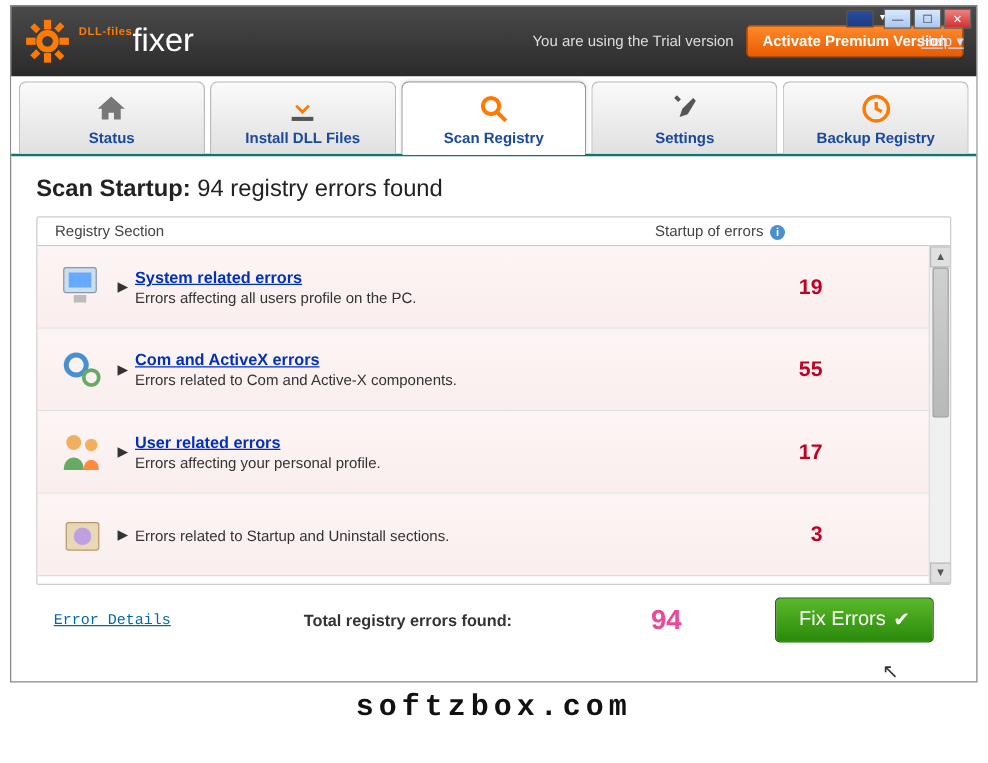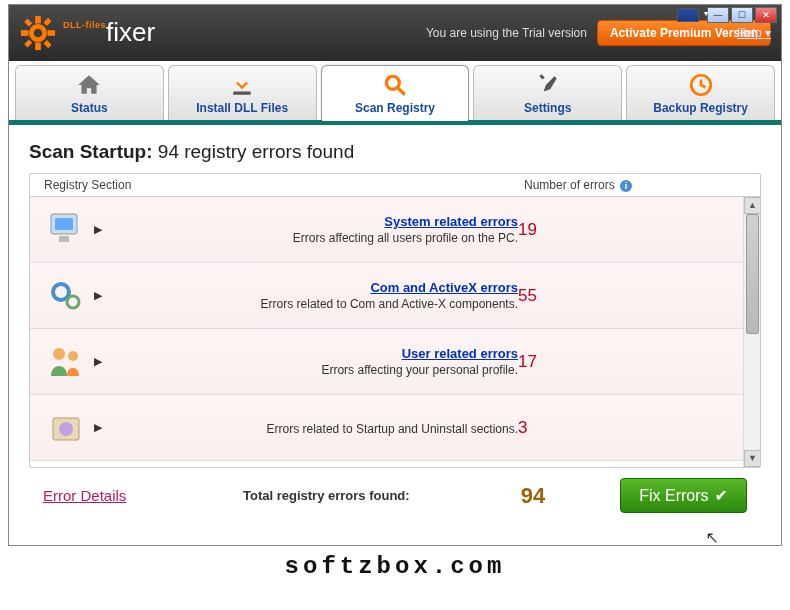--- a/index.html
+++ b/index.html
@@ -12,49 +12,49 @@
 .logo-small { color: #ff7a00; font-size: 9px; font-weight: bold; letter-spacing: .5px; }
 .logo-big { color: #fff; font-size: 26px; font-weight: 300; font-family: Arial,sans-serif; margin-top:-2px; }
 .trial-text { color: #ddd; font-size: 12px; margin-left: auto; margin-right: 10px; }
 .activate-btn { background: linear-gradient(#ff8a2a,#e85c00); color: #fff; border: 1px solid #c84a00; border-radius: 4px; padding: 5px 12px; font-size: 12px; font-weight: bold; cursor: pointer; }
 .win-ctrls { position: absolute; top: 2px; right: 4px; display: flex; gap: 2px; align-items: center; }
 .flag { width: 22px; height: 14px; background: linear-gradient(#2a4a9a,#1a3a8a); border:1px solid #555; position:relative; margin-right:6px;}
 .flag::after{content:"▾";color:#fff;font-size:8px;position:absolute;right:-10px;top:0;}
 .wbtn { width: 22px; height: 16px; border: 1px solid #666; background: linear-gradient(#d8e8ff,#a8c8f0); font-size: 9px; display:flex;align-items:center;justify-content:center; cursor:pointer; color:#333;}
 .wbtn.close { background: linear-gradient(#f08080,#d03030); color:#fff;}
 .help-link { position:absolute; right:10px; top:21px; color:#d0e0ff; font-size:12px; text-decoration:underline; cursor:pointer;}
-.tabs { display:flex; height:64px; border-bottom:5px solid #0f766e; padding:4px 6px 0; gap:4px; background:#fff;}
+.tabs { display:flex; height:64px; border-bottom:2px solid #0f766e; padding:4px 6px 0; gap:4px; background:#fff;}
 .tab { flex:1; display:flex; flex-direction:column; align-items:center; justify-content:center; border:1px solid #bbb; border-bottom:none; border-radius:6px 6px 0 0; background:linear-gradient(#fafafa,#e0e0e0); cursor:pointer; gap:2px;}
 .tab.active { background:#fff; border-color:#999; position:relative; z-index:2; box-shadow:0 -1px 3px rgba(0,0,0,.1);}
 .tab.active::after{content:"";position:absolute;bottom:-1px;left:0;right:0;height:2px;background:#fff;}
 .tab-icon { width:28px; height:28px; display:flex;align-items:center;justify-content:center;}
 .tab-label { font-size:12px; color:#1a4aa0; font-weight:bold;}
 .content { padding:16px 20px 8px; height:420px; position:relative;}
 .heading { font-size:19px; color:#222; margin-bottom:10px;}
 .heading b { font-weight:bold;}
 .table-head { display:flex; padding:4px 14px; font-size:12px; color:#444; border-bottom:1px solid #ccc;}
 .th1 { width:480px;}
 .th2 { flex:1;}
 .info-icon{display:inline-block;width:12px;height:12px;border-radius:50%;background:#4a90d0;color:#fff;font-size:9px;text-align:center;line-height:12px;font-weight:bold;margin-left:2px;}
 .rows { height:270px; overflow:hidden; position:relative;}
 .row { display:flex; align-items:center; height:66px; border-bottom:1px solid #ddd; background:linear-gradient(#fdf5f5,#faeeee); padding:0 10px;}
 .row-icon { width:54px; height:46px; display:flex;align-items:center;justify-content:center;}
 .row-arrow { width:14px; color:#333; font-size:11px;}
-.row-txt { flex:0 0 410px;text-align:right;}
+.row-txt { flex:0 0 410px;}
 .row-link { color:#0030c0; font-size:13px; font-weight:bold; text-decoration:underline; cursor:pointer;}
 .row-desc { color:#333; font-size:12px; margin-top:2px;}
-.row-count { width:140px; text-align:left; color:#c00020; font-size:17px; font-weight:normal;}
+.row-count { width:140px; text-align:right; color:#c00020; font-size:17px; font-weight:bold;}
 .scroll-track{position:absolute;right:0;top:0;width:17px;height:100%;background:#f0f0f0;border-left:1px solid #ddd;}
 .scroll-up,.scroll-dn{width:17px;height:17px;background:#e0e0e0;border:1px solid #bbb;font-size:9px;text-align:center;line-height:15px;color:#555;cursor:pointer;}
 .scroll-dn{position:absolute;bottom:0;}
 .scroll-thumb{position:absolute;top:17px;left:2px;width:13px;height:120px;background:linear-gradient(#d0d0d0,#b8b8b8);border:1px solid #999;border-radius:2px;cursor:pointer;}
 .footer-row { display:flex; align-items:center; padding:10px 14px 0; }
-.err-details { color:#be185d; font-size:15px; text-decoration:underline; cursor:pointer; width:200px;}
+.err-details { color:#0369a1; font-size:12px; text-decoration:underline; cursor:pointer; width:200px;font-family:Liberation Mono, monospace;}
 .total-lbl { font-size:13px; color:#333; font-weight:bold; width:240px; }
-.total-val { font-size:22px; color:#a16207; font-weight:bold; width:100px; text-align:center;}
+.total-val { font-size:22px; color:#ec4899; font-weight:bold; width:100px; text-align:center;}
 .fix-btn { margin-left:auto; background:linear-gradient(#5ab82a,#2a8a0a); color:#fff; border:1px solid #1a6a00; border-radius:4px; padding:7px 18px; font-size:16px; font-weight:normal; cursor:pointer; display:flex;align-items:center;gap:6px;}
 .check{font-size:16px;}
 .cursor{position:absolute;right:62px;bottom:-2px;font-size:16px;color:#333;pointer-events:none;}
 .watermark{height:32px;display:flex;align-items:center;justify-content:center;font-family:"Courier New",monospace;font-size:24px;font-weight:bold;letter-spacing:4px;color:#111;}
 .results-box{border:1px solid #ccc;border-radius:2px;}
 </style>
 </head>
 <body>
 
 <div class="app">
@@ -134,21 +134,21 @@
       <span class="tab-label">Backup Registry</span>
     </div>
   </div>
 
   <div class="content">
     <div class="heading"><b>Scan Startup:</b><span> 94 registry errors found</span></div>
 
     <div class="results-box">
       <div class="table-head">
         <div class="th1">Registry Section</div>
-        <div class="th2"><span>Number of errors</span> <span class="info-icon">i</span></div>
+        <div class="th2"><span>Startup of errors</span> <span class="info-icon">i</span></div>
       </div>
 
       <div class="rows">
         <div class="row">
           <div class="row-icon">
               <svg width="44" height="40" viewBox="0 0 44 40">
                 <rect x="6" y="4" width="26" height="20" rx="2" fill="#cde" stroke="#89a"></rect>
                 <rect x="10" y="8" width="18" height="12" fill="#6af"></rect>
                 <rect x="14" y="26" width="10" height="6" fill="#bbb"></rect>
               </svg>

